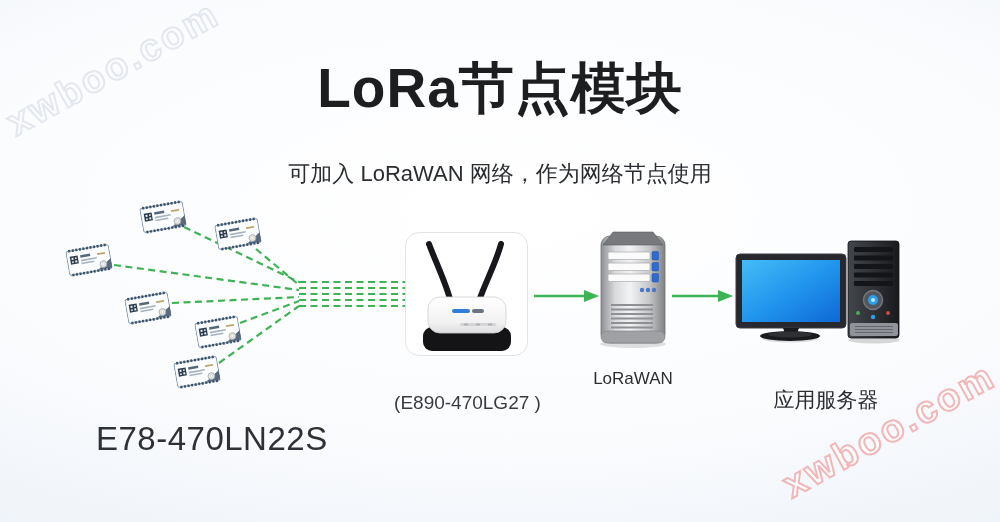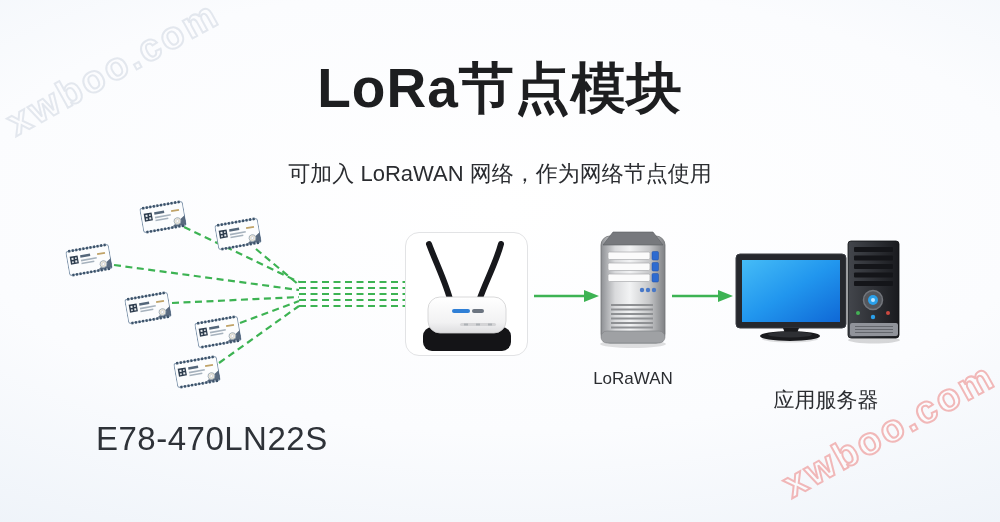--- a/index.html
+++ b/index.html
@@ -244,20 +244,21 @@
       <circle cx="140" cy="79" r="2.2" fill="#2aa0ea"></circle>
       <rect x="117" y="85" width="48" height="13" rx="2" fill="#90939a"></rect>
       <g stroke="#63666c" stroke-width="1.2">
         <line x1="122" y1="88.5" x2="160" y2="88.5"></line>
         <line x1="122" y1="91.5" x2="160" y2="91.5"></line>
         <line x1="122" y1="94.5" x2="160" y2="94.5"></line>
       </g>
     </g>
   </svg>
 
+  <div class="label gw-model">(E890-470LG27 )</div>
 
   <div class="label ns-label">
     <span>LoRaWAN</span><br>
   </div>
 
   <div class="label as-label">应用服务器</div>
 
 </div>
 
 </body></html>

